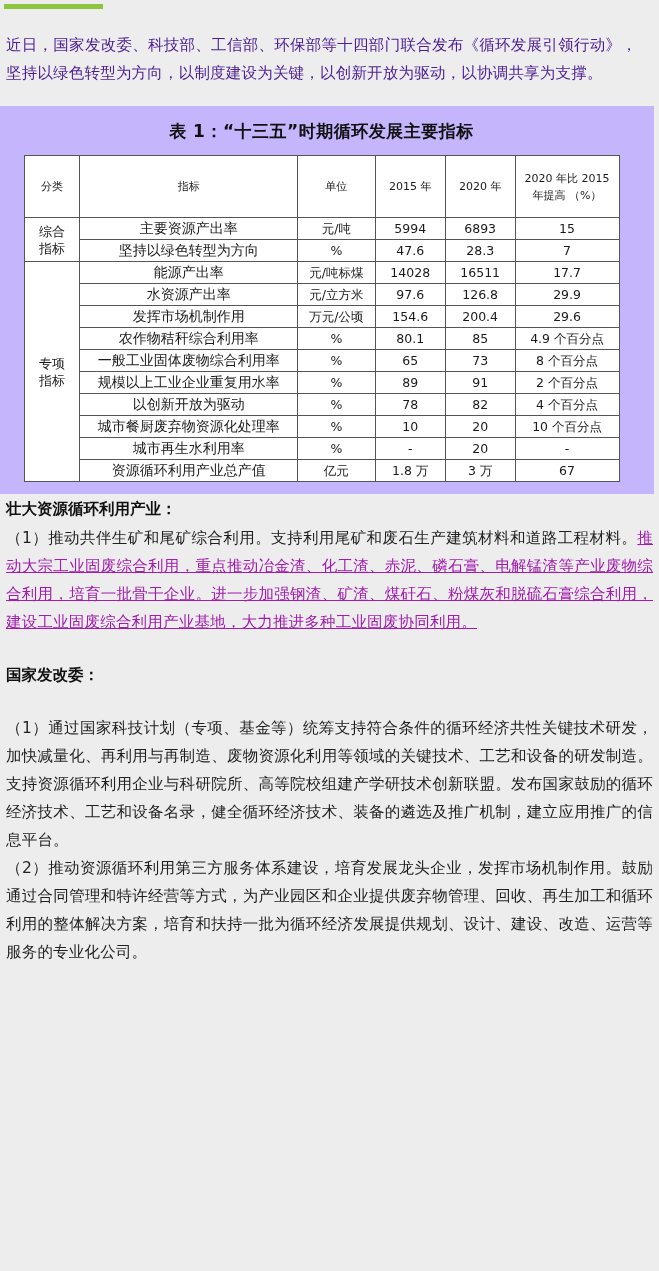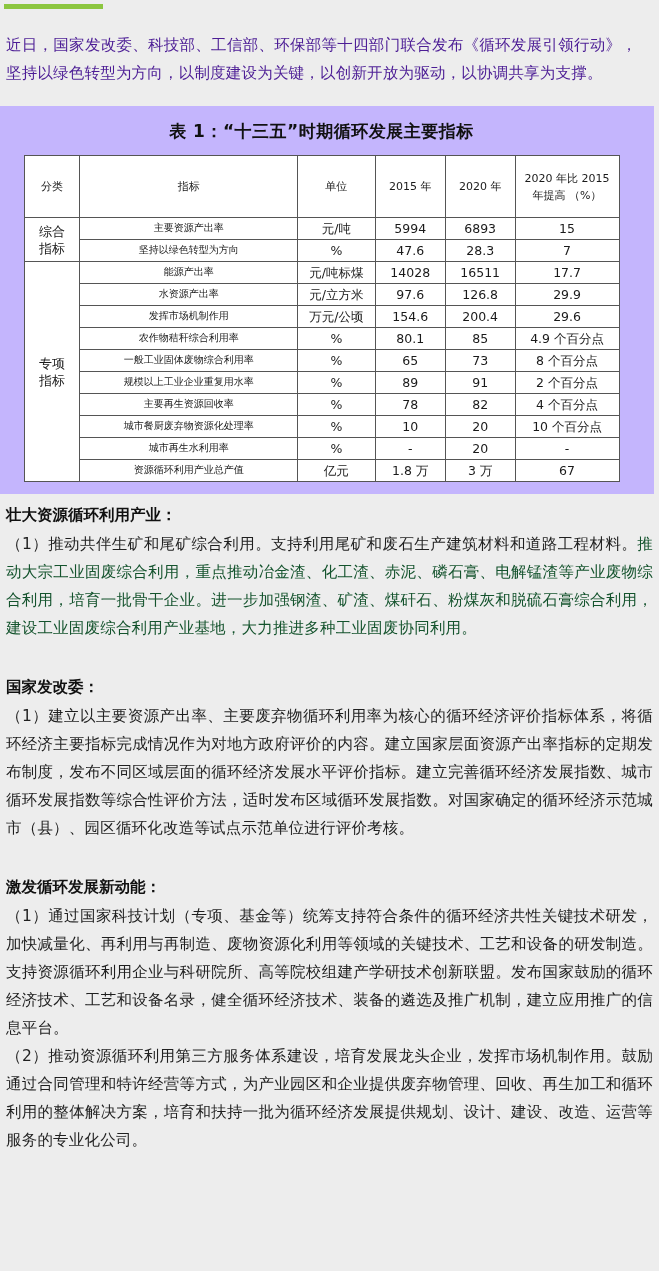--- a/index.html
+++ b/index.html
@@ -76,39 +76,38 @@
   .col-ind   { width: 218px; }
   .col-unit  { width: 78px; }
   .col-y2015 { width: 70px; }
   .col-y2020 { width: 70px; }
   .col-chg   { width: 104px; }
   td.cat-cell {
     font-size: 13px;
     line-height: 19px;
     white-space: pre-line;
   }
-  td.ind-cell { font-size: 10px; font-family: Liberation Mono, monospace; }
+  td.ind-cell { font-size: 14px; }
 
   
   .section { padding: 0 6px; }
   .sec-head {
     font-size: 15.5px;
     font-weight: bold;
     color: #111;
     line-height: 30px;
-    padding-top: 6px;
   }
   .para {
     font-size: 15.5px;
     line-height: 28px;
     text-align: justify;
     letter-spacing: 0.2px;
     color: #1f1f1f;
   }
-  .red { color: #14532d; }
+  .red { color: #a21caf; text-decoration: underline; }
   .gap { height: 24px; }
 </style>
 </head>
 <body>
 
 <div class="page">
 
   <div class="top-rule"></div>
 
   <p class="intro">近日，国家发改委、科技部、工信部、环保部等十四部门联合发布《循环发展引领行动》，坚持以绿色转型为方向，以制度建设为关键，以创新开放为驱动，以协调共享为支撑。</p>
@@ -191,21 +190,21 @@
             <td>8 个百分点</td>
           </tr>
           <tr>
             <td class="ind-cell">规模以上工业企业重复用水率</td>
             <td>%</td>
             <td>89</td>
             <td>91</td>
             <td>2 个百分点</td>
           </tr>
           <tr>
-            <td class="ind-cell">主要再生资源回收率</td>
+            <td class="ind-cell">以创新开放为驱动</td>
             <td>%</td>
             <td>78</td>
             <td>82</td>
             <td>4 个百分点</td>
           </tr>
           <tr>
             <td class="ind-cell">城市餐厨废弃物资源化处理率</td>
             <td>%</td>
             <td>10</td>
             <td>20</td>
@@ -230,23 +229,21 @@
   </div>
 
   <div id="sections-root">
       <div class="section">
         <div class="sec-head">壮大资源循环利用产业：</div>
         <div class="para"><span>（1）推动共伴生矿和尾矿综合利用。支持利用尾矿和废石生产建筑材料和道路工程材料。</span><span class="red">推动大宗工业固废综合利用，重点推动冶金渣、化工渣、赤泥、磷石膏、电解锰渣等产业废物综合利用，培育一批骨干企业。进一步加强钢渣、矿渣、煤矸石、粉煤灰和脱硫石膏综合利用，建设工业固废综合利用产业基地，大力推进多种工业固废协同利用。</span></div>
       </div>
       <div class="gap"></div>
       <div class="section">
         <div class="sec-head">国家发改委：</div>
-        <div class="para"><span>（1）建立以主要资源产出率、主要废弃物循环利用率为核心的循环经济评价指标体系，将循环经济主要指标完成情况作为对地方政府评价的内容。建立国家层面资源产出率指标的定期发布制度，发布不同区域层面的循环经济发展水平评价指标。建立完善循环经济发展指数、城市循环发展指数等综合性评价方法，适时发布区域循环发展指数。对国家确定的循环经济示范城市（县）、园区循环化改造等试点示范单位进行评价考核。</span></div>
       </div>
       <div class="gap"></div>
       <div class="section">
-        <div class="sec-head">激发循环发展新动能：</div>
         <div class="para"><span>（1）通过国家科技计划（专项、基金等）统筹支持符合条件的循环经济共性关键技术研发，加快减量化、再利用与再制造、废物资源化利用等领域的关键技术、工艺和设备的研发制造。支持资源循环利用企业与科研院所、高等院校组建产学研技术创新联盟。发布国家鼓励的循环经济技术、工艺和设备名录，健全循环经济技术、装备的遴选及推广机制，建立应用推广的信息平台。</span></div>
         <div class="para"><span>（2）推动资源循环利用第三方服务体系建设，培育发展龙头企业，发挥市场机制作用。鼓励通过合同管理和特许经营等方式，为产业园区和企业提供废弃物管理、回收、再生加工和循环利用的整体解决方案，培育和扶持一批为循环经济发展提供规划、设计、建设、改造、运营等服务的专业化公司。</span></div>
       </div>
     </div>
 
 </div>
 
 </body></html>

